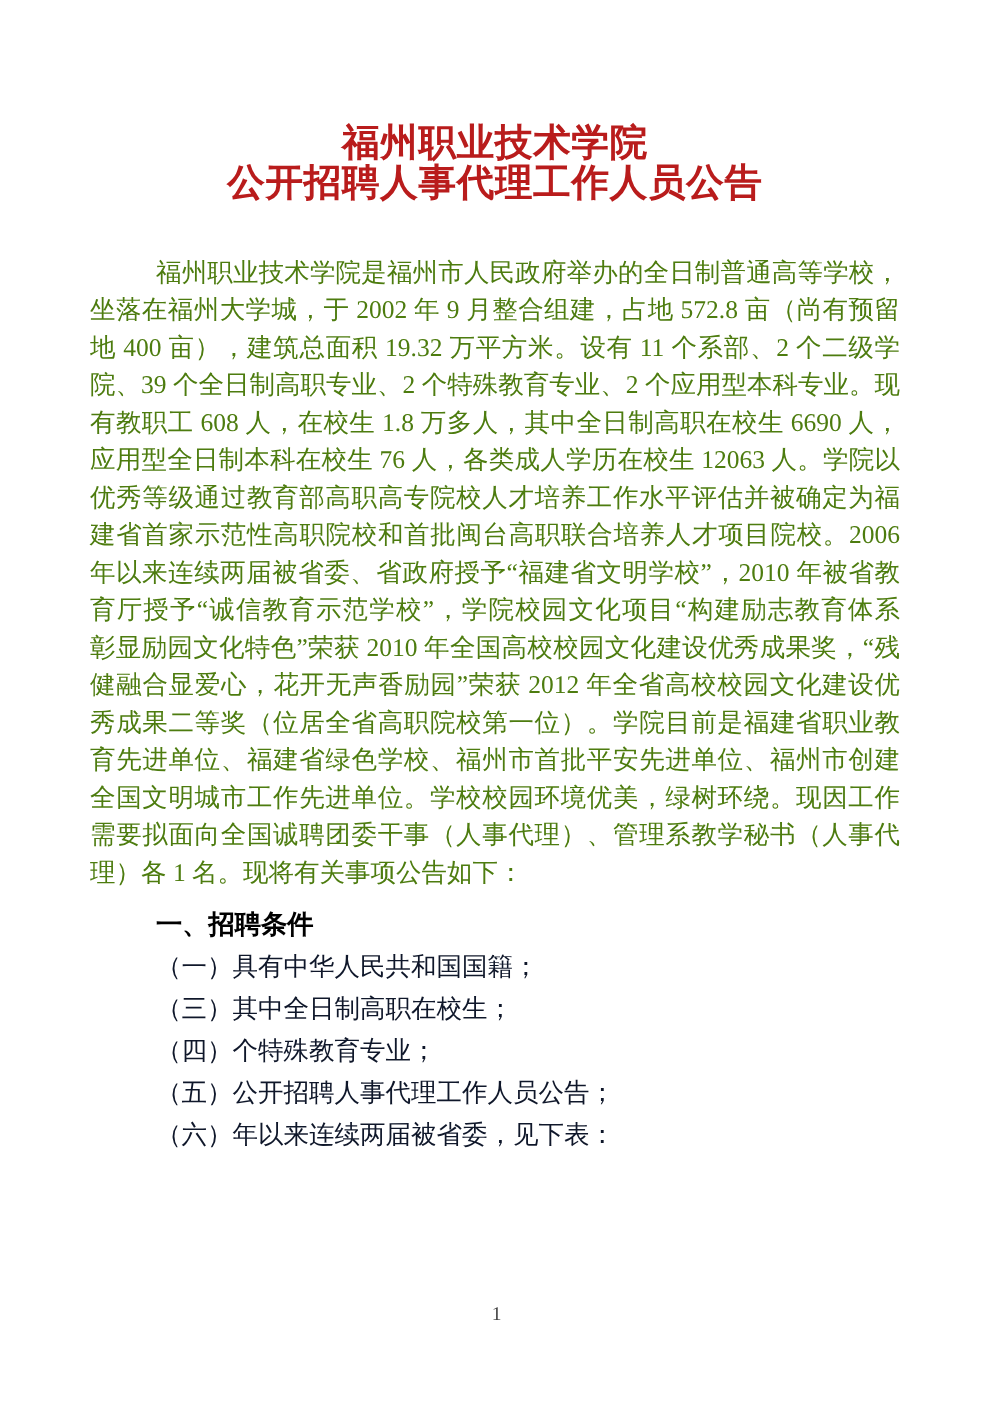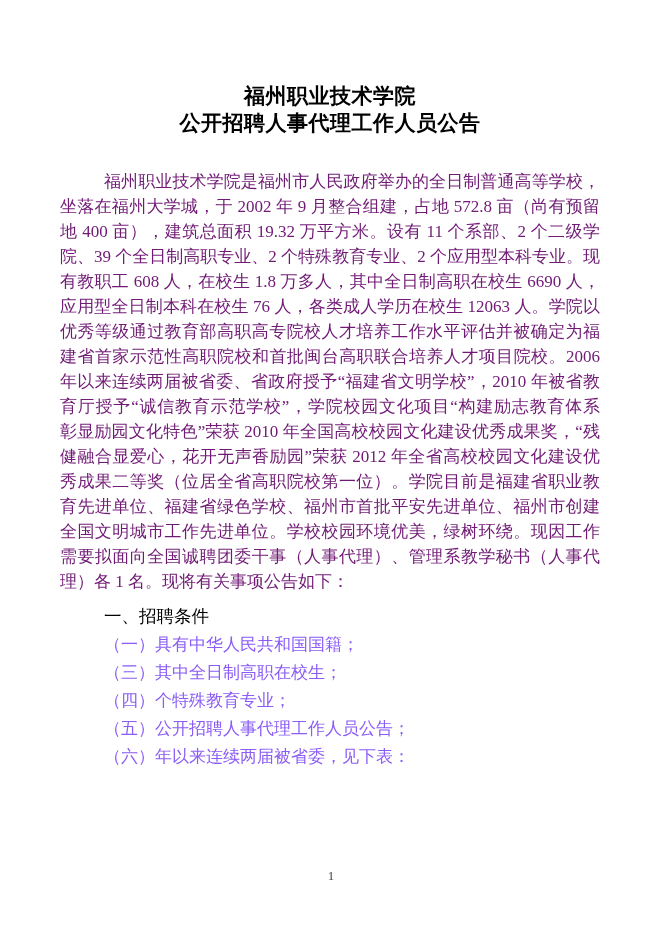--- a/index.html
+++ b/index.html
@@ -17,53 +17,53 @@
     padding: 82px 62px 0 60px;
     overflow: hidden;
     color: #1c1c1c;
     font-family: "Liberation Serif", serif;
   }
   .doc-title {
     margin: 0;
     text-align: center;
     font-family: "Liberation Sans", sans-serif;
     font-weight: 700;
-    font-size: 21px;
+    font-size: 25px;
     line-height: 27px;
-    color: #000000;
+    color: #b91c1c;
     letter-spacing: 0.5px;
   }
   .doc-title .title-line {
     display: block;
   }
   .intro-para {
     margin: 33px 0 0 0;
     font-size: 17px;
     line-height: 25px;
     text-align: justify;
     text-indent: 44px;
-    color: #701a75;
+    color: #4d7c0f;
   }
   .section-heading {
     margin: 8px 0 0 0;
     padding-left: 44px;
     font-family: "Liberation Sans", sans-serif;
-    font-weight: 400;
+    font-weight: 700;
     font-size: 17.5px;
     line-height: 29px;
     color: #000000;
   }
   .conditions {
     margin: 0;
   }
   .condition-item {
     padding-left: 44px;
     font-size: 17px;
     line-height: 28px;
-    color: #8b5cf6;
+    color: #0f172a;
   }
   .page-number {
     position: absolute;
     left: 0;
     right: 0;
     bottom: 52px;
     text-align: center;
     font-size: 13px;
     line-height: 16px;
     color: #444444;

